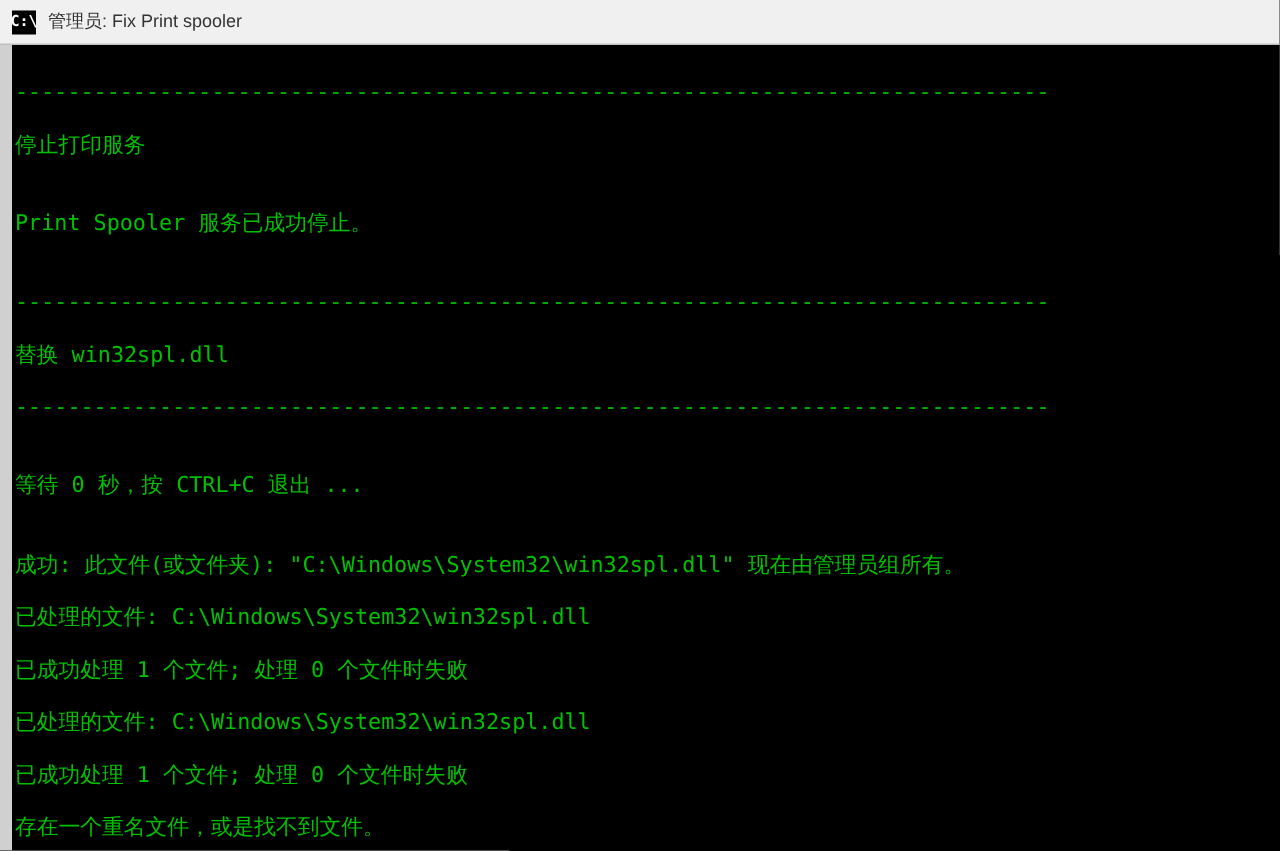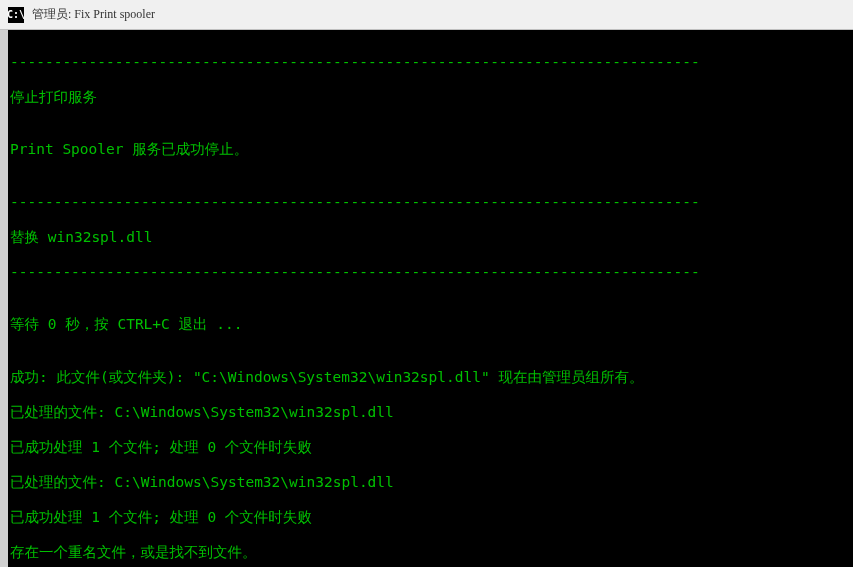--- a/index.html
+++ b/index.html
@@ -31,21 +31,20 @@
       justify-content: center;
       font-size: 10px;
       font-weight: bold;
       background: #000;
       color: #fff;
       font-family: monospace;
     }
     .titlebar-text {
       font-size: 12px;
       color: #333;
-      font-family: Liberation Serif, serif;
     }
     .console {
       background: #000;
       width: 100%;
       height: 537px;
       margin-left: 8px;
       padding: 6px 2px 2px 2px;
       font-family: "NSimSun", "SimSun", "Consolas", monospace;
       font-size: 14.5px;
       line-height: 17.5px;

